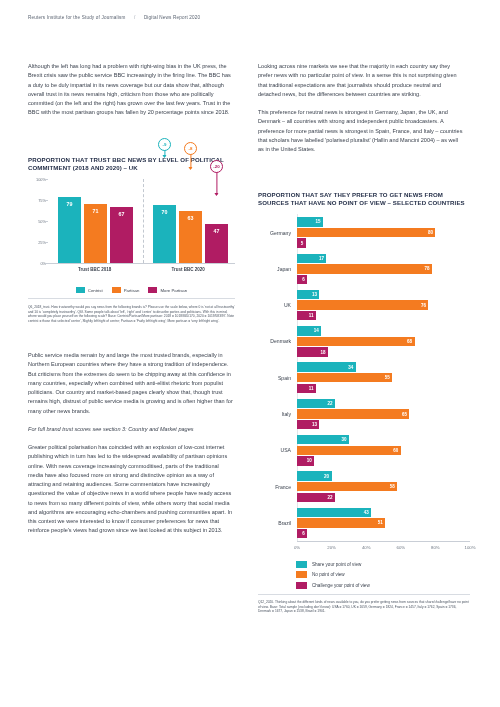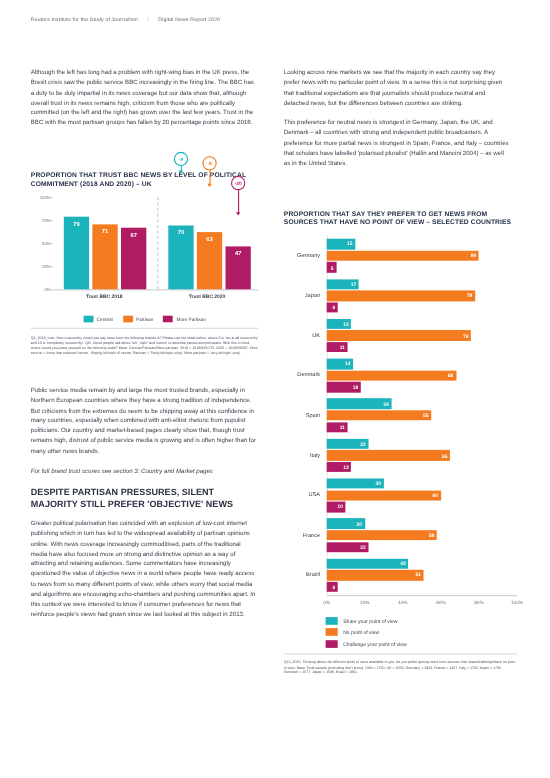--- a/index.html
+++ b/index.html
@@ -222,21 +222,20 @@
         </div>
       </div>
 
     <div class="rule"></div>
     <div class="footnote">Q6_2018_trust. How trustworthy would you say news from the following brands is? Please use the scale below, where 0 is 'not at all trustworthy' and 10 is 'completely trustworthy'. Q6f. Some people talk about 'left', 'right' and 'centre' to describe parties and politicians. With this in mind, where would you place yourself on the following scale? Base: Centrist/Partisan/More partisan: 2018 = 1018/845/170, 2020 = 1019/583/97. Note centrist = those that selected 'centre', Slightly left/right of centre; Partisan = 'Fairly left/right wing'; More partisan = 'very left/right wing'.</div>
   </div>
 
   <div class="col col-left" style="top:351px;">
     <p class="body">Public service media remain by and large the most trusted brands, especially in Northern European countries where they have a strong tradition of independence. But criticisms from the extremes do seem to be chipping away at this confidence in many countries, especially when combined with anti-elitist rhetoric from populist politicians. Our country and market-based pages clearly show that, though trust remains high, distrust of public service media is growing and is often higher than for many other news brands.</p>
     <p class="body italic">For full brand trust scores see section 3: Country and Market pages</p>
-    <h2 class="sec">Despite partisan pressures, silent majority still prefer 'objective' news</h2>
     <p class="body">Greater political polarisation has coincided with an explosion of low-cost internet publishing which in turn has led to the widespread availability of partisan opinions online. With news coverage increasingly commoditised, parts of the traditional media have also focused more on strong and distinctive opinion as a way of attracting and retaining audiences. Some commentators have increasingly questioned the value of objective news in a world where people have ready access to news from so many different points of view, while others worry that social media and algorithms are encouraging echo-chambers and pushing communities apart. In this context we were interested to know if consumer preferences for news that reinforce people's views had grown since we last looked at this subject in 2013.</p>
   </div>
 
   <div class="col col-right">
     <p class="body">Looking across nine markets we see that the majority in each country say they prefer news with no particular point of view. In a sense this is not surprising given that traditional expectations are that journalists should produce neutral and detached news, but the differences between countries are striking.</p>
     <p class="body">This preference for neutral news is strongest in Germany, Japan, the UK, and Denmark – all countries with strong and independent public broadcasters. A preference for more partial news is strongest in Spain, France, and Italy – countries that scholars have labelled 'polarised pluralist' (Hallin and Mancini 2004) – as well as in the United States.</p>
   </div>
 
   <div id="chart2">
     <div class="chart-title">Proportion that say they prefer to get news from sources that have no point of view – selected countries</div>

